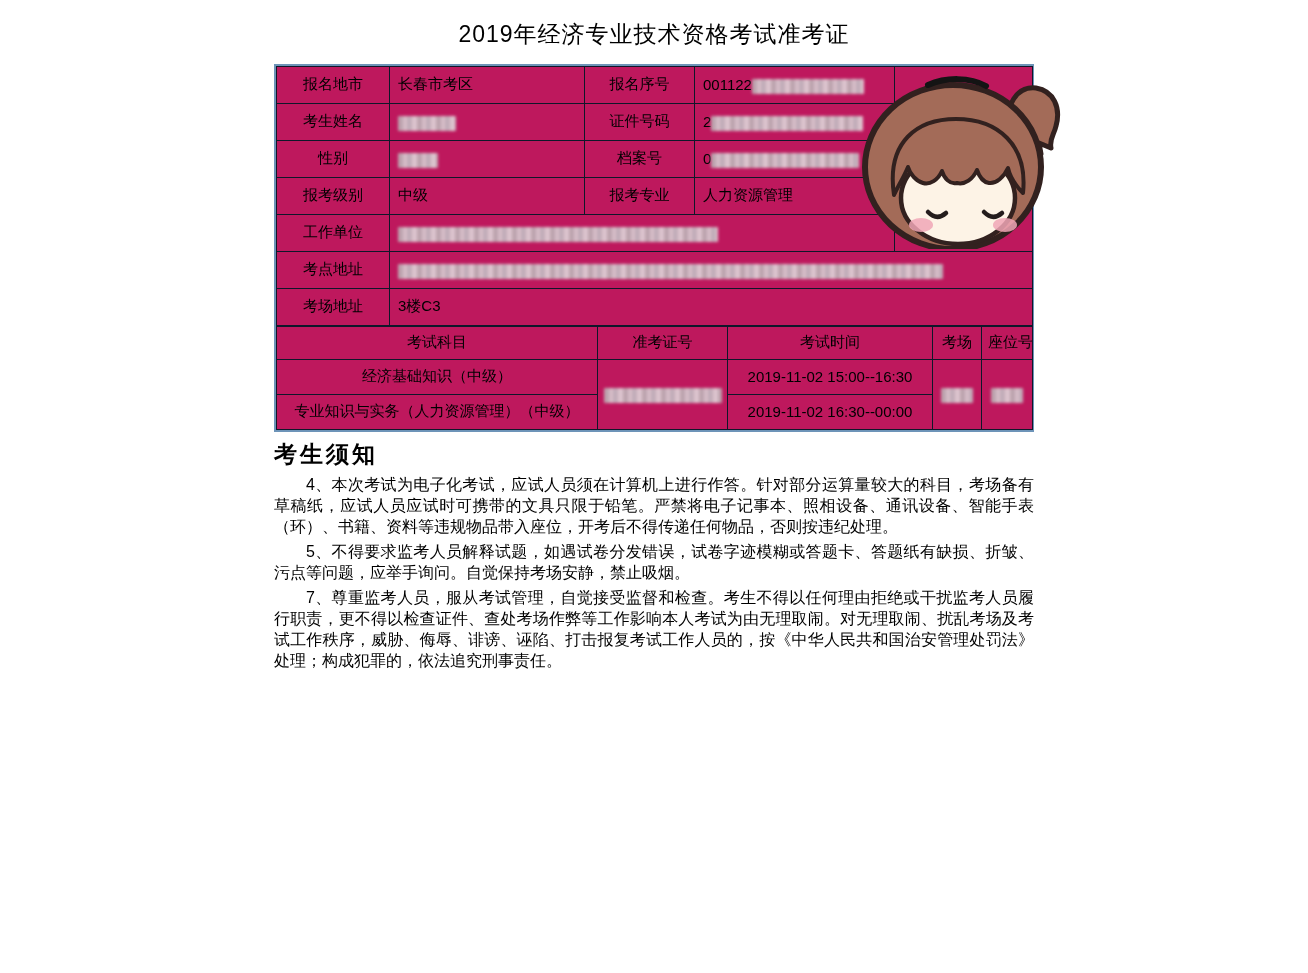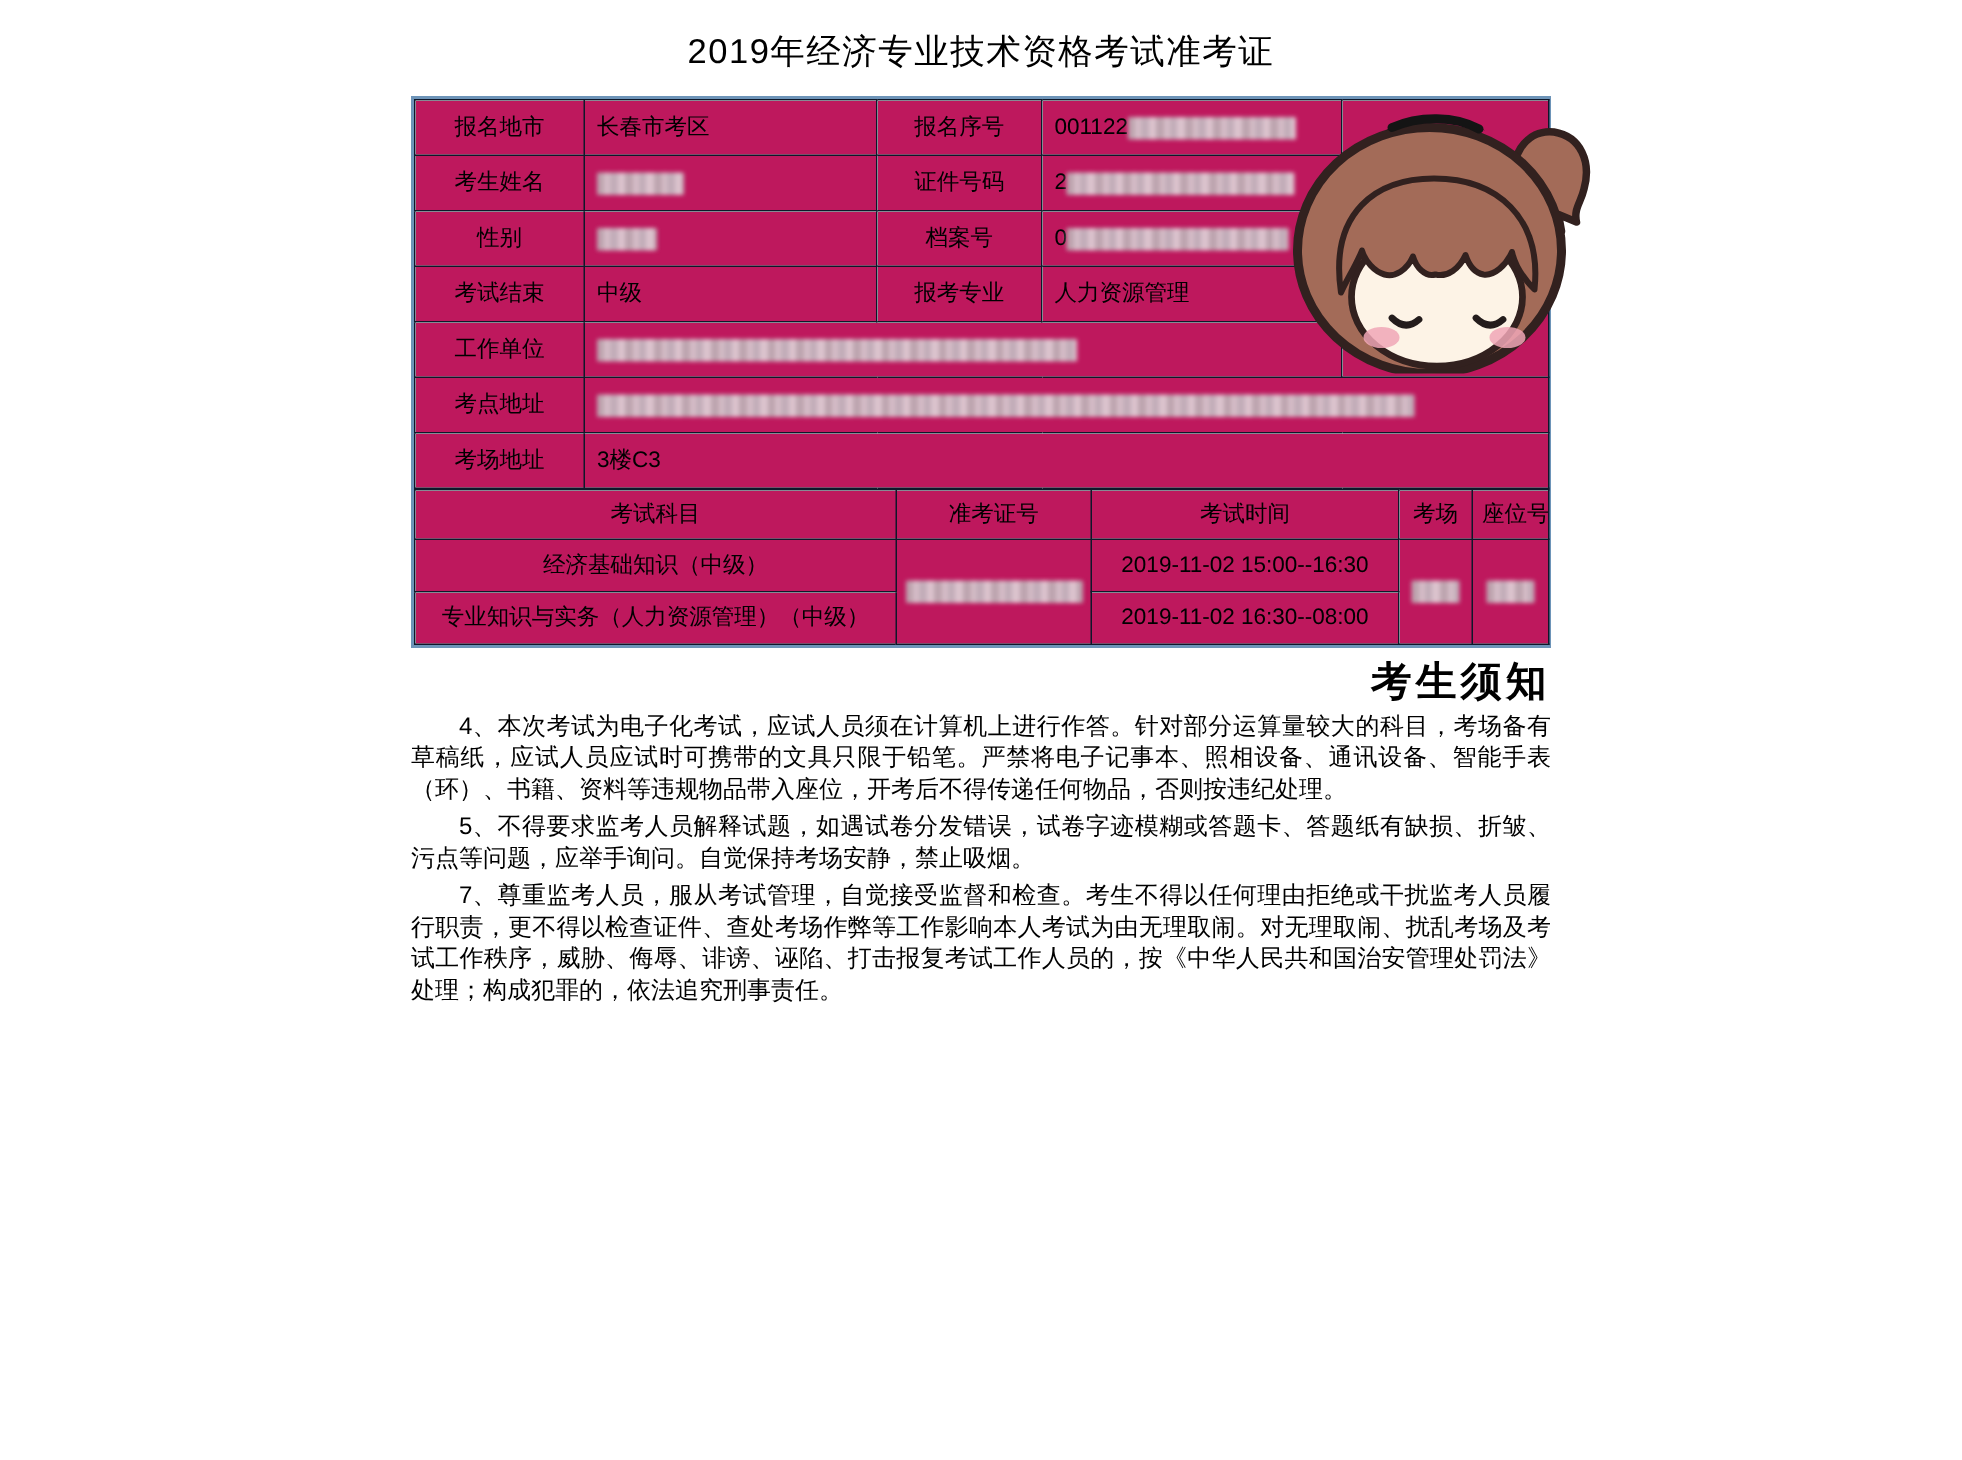--- a/index.html
+++ b/index.html
@@ -34,21 +34,21 @@
     filter:blur(1.4px); opacity:.85;
   }
   .w-name{width:58px} .w-id{width:152px} .w-gender{width:40px} .w-file{width:148px}
   .w-regno{width:112px} .w-work{width:320px} .w-site{width:545px}
   .w-adm{width:118px} .w-room{width:32px} .w-seat{width:32px}
 
   
   .avatar { position:absolute; left:584px; top:9px; width:205px; height:176px; z-index:5; pointer-events:none; }
 
   
-  .notice-heading { text-align:right; font-size:27px; font-weight:bold; letter-spacing:3px; margin:6px 0 3px; line-height:32px; }
+  .notice-heading { text-align:left; font-size:23px; font-weight:bold; letter-spacing:3px; margin:6px 0 3px; line-height:32px; }
   .notice p { font-size:16px; line-height:21px; margin:4px 0; text-align:justify; text-indent:2em; }
   .notice .big { font-size:22px; line-height:30px; font-weight:bold; }
 </style>
 </head>
 <body>
 
 <h1 class="page-title">2019年经济专业技术资格考试准考证</h1>
 
 <div class="content">
 
@@ -76,21 +76,21 @@
         <td class="lbl">证件号码</td>
         <td class="val"><span>2</span><span class="blur w-id"></span></td>
       </tr>
       <tr>
         <td class="lbl">性别</td>
         <td class="val"><span class="blur w-gender"></span></td>
         <td class="lbl">档案号</td>
         <td class="val"><span>0</span><span class="blur w-file"></span></td>
       </tr>
       <tr>
-        <td class="lbl">考试结束</td>
+        <td class="lbl">报考级别</td>
         <td class="val">中级</td>
         <td class="lbl">报考专业</td>
         <td class="val">人力资源管理</td>
       </tr>
       <tr>
         <td class="lbl">工作单位</td>
         <td class="val" colspan="3"><span class="blur w-work"></span></td>
       </tr>
       <tr>
         <td class="lbl">考点地址</td>
@@ -121,21 +121,21 @@
       </tr>
       <tr>
         <td>经济基础知识（中级）</td>
         <td rowspan="2"><span class="blur w-adm"></span></td>
         <td>2019-11-02 15:00--16:30</td>
         <td rowspan="2"><span class="blur w-room"></span></td>
         <td rowspan="2"><span class="blur w-seat"></span></td>
       </tr>
       <tr>
         <td>专业知识与实务（人力资源管理）（中级）</td>
-        <td>2019-11-02 16:30--08:00</td>
+        <td>2019-11-02 16:30--00:00</td>
       </tr>
     </tbody>
       </table>
   </div>
 
   <svg class="avatar" viewBox="0 0 205 176" width="205" height="176" aria-hidden="true">
 
     <path d="M150,62 C146,30 160,13 178,15 C196,18 203,35 198,53 C196,62 191,66 193,75 L181,70 L183,81 L170,74 C160,71 152,69 150,62 Z" fill="#a36b58" stroke="#32211f" stroke-width="5" stroke-linejoin="round"></path>
 
     <ellipse cx="95" cy="94" rx="88" ry="82" fill="#a36b58" stroke="#32211f" stroke-width="6"></ellipse>

